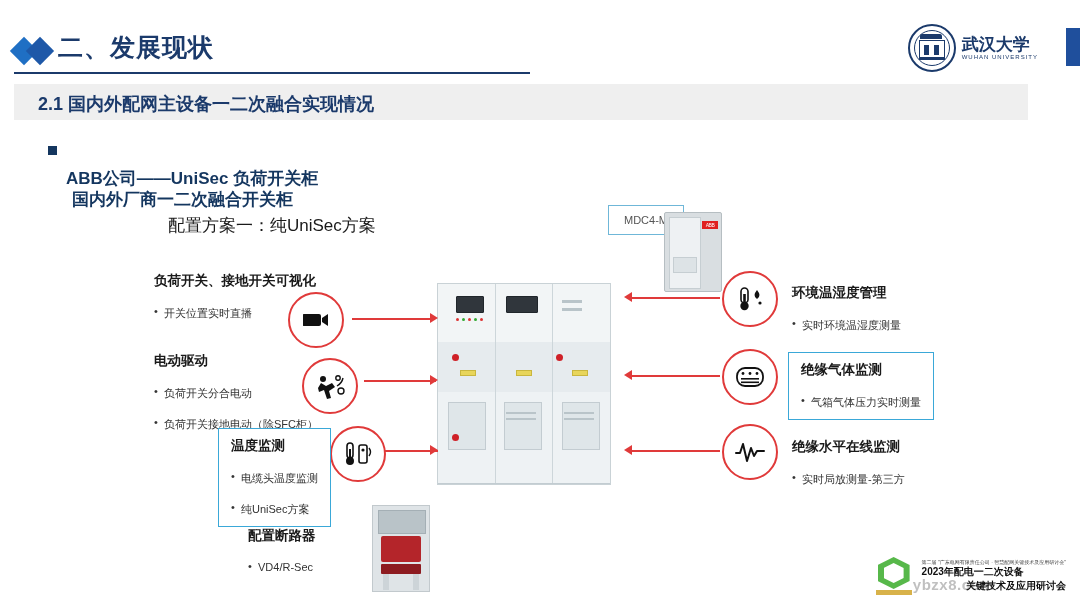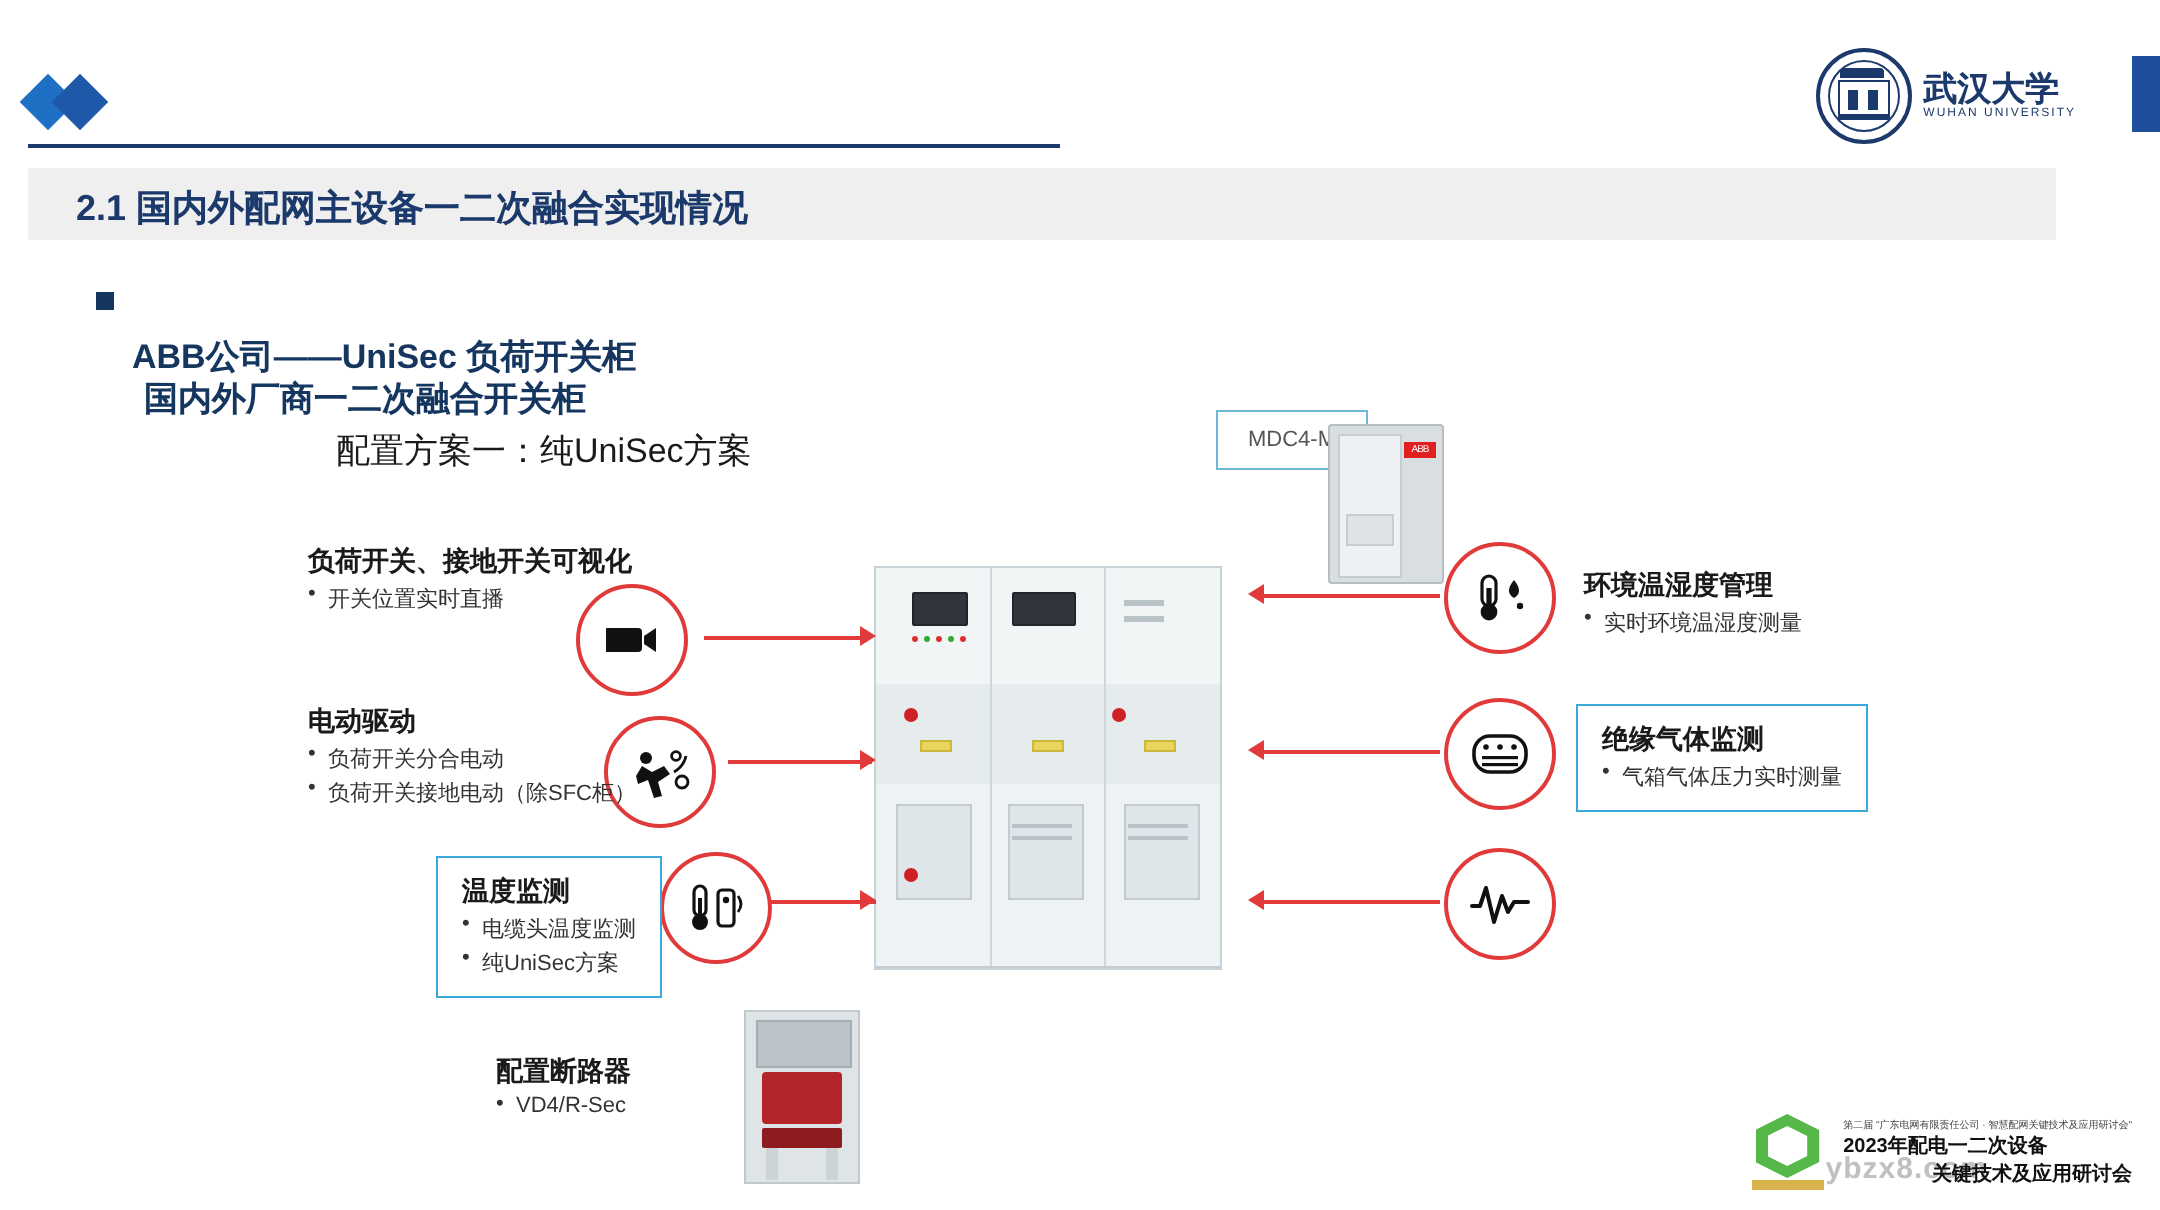--- a/index.html
+++ b/index.html
@@ -74,21 +74,21 @@
 
   
   .ln{position:absolute;background:#e03a3a;height:2px;}
   .arrow{position:absolute;width:0;height:0;border-top:5px solid transparent;border-bottom:5px solid transparent;}
   .arrow-l{border-right:8px solid #e03a3a;}
   .arrow-r{border-left:8px solid #e03a3a;}
 
   
   .tb{position:absolute;}
   .tb .t{font-size:13.5px;font-weight:bold;color:#1a1a1a;white-space:nowrap;}
-  .tb .i{font-size:11px;color:#333;white-space:nowrap;margin-top:2px;padding-left:10px;position:relative;}
+  .tb .i{font-size:11px;color:#333;white-space:nowrap;margin-top:16px;padding-left:10px;position:relative;}
   .tb .i:before{content:"•";position:absolute;left:0;top:-1px;color:#333;}
   .boxed{border:1.5px solid #3aa8d8;background:#ffffff;padding:8px 12px 9px 12px;}
 
   
   .foot{position:absolute;right:14px;bottom:8px;display:flex;align-items:center;gap:7px;}
   .foot-logo{width:42px;height:42px;position:relative;}
   .foot-logo .hex{position:absolute;left:5px;top:2px;width:32px;height:32px;background:#57b84a;clip-path:polygon(50% 0%,100% 25%,100% 75%,50% 100%,0% 75%,0% 25%);}
   .foot-logo .hex2{position:absolute;left:11px;top:8px;width:20px;height:20px;background:#fff;clip-path:polygon(50% 0%,100% 25%,100% 75%,50% 100%,0% 75%,0% 25%);}
   .foot-logo .bar{position:absolute;left:3px;bottom:2px;width:36px;height:5px;background:#d8b24a;}
   .foot-txt .l1{font-size:5px;color:#444;letter-spacing:0;}
@@ -98,20 +98,21 @@
 </style>
 </head>
 <body>
 
 <div class="slide">
 
   <div class="hdr-diamond">
     <div class="d1"></div>
       <div class="d2"></div>
   </div>
+  <div class="hdr-title">二、发展现状</div>
   <div class="hdr-rule"></div>
 
   <div class="logo">
     <div class="logo-badge">
       <div class="inner"></div>
         <div class="roof"></div>
         <div class="gate"></div>
     </div>
     <div>
       <div class="logo-cn">武汉大学</div>
@@ -265,20 +266,24 @@
   <div class="tb boxed" style="left:788px;top:352px;">
     <div class="t">绝缘气体监测</div>
     <div class="i">气箱气体压力实时测量</div>
   </div>
 
   <div class="circ" style="left:722px;top:424px;">
     <svg width="30" height="24" viewBox="0 0 30 24">
       <polyline points="1,13 5,13 8,4 12,21 16,8 19,16 22,11 29,11" fill="none" stroke="#111" stroke-width="2" stroke-linejoin="round" stroke-linecap="round"></polyline>
     </svg>
   </div>
+  <div class="tb" style="left:792px;top:438px;">
+    <div class="t">绝缘水平在线监测</div>
+    <div class="i">实时局放测量-第三方</div>
+  </div>
 
   <div class="tb" style="left:248px;top:527px;">
     <div class="t">配置断路器</div>
     <div class="i">VD4/R-Sec</div>
   </div>
 
   <div class="wm">ybzx8.com</div>
   <div class="foot">
     <div class="foot-logo">
       <div class="hex"></div>

